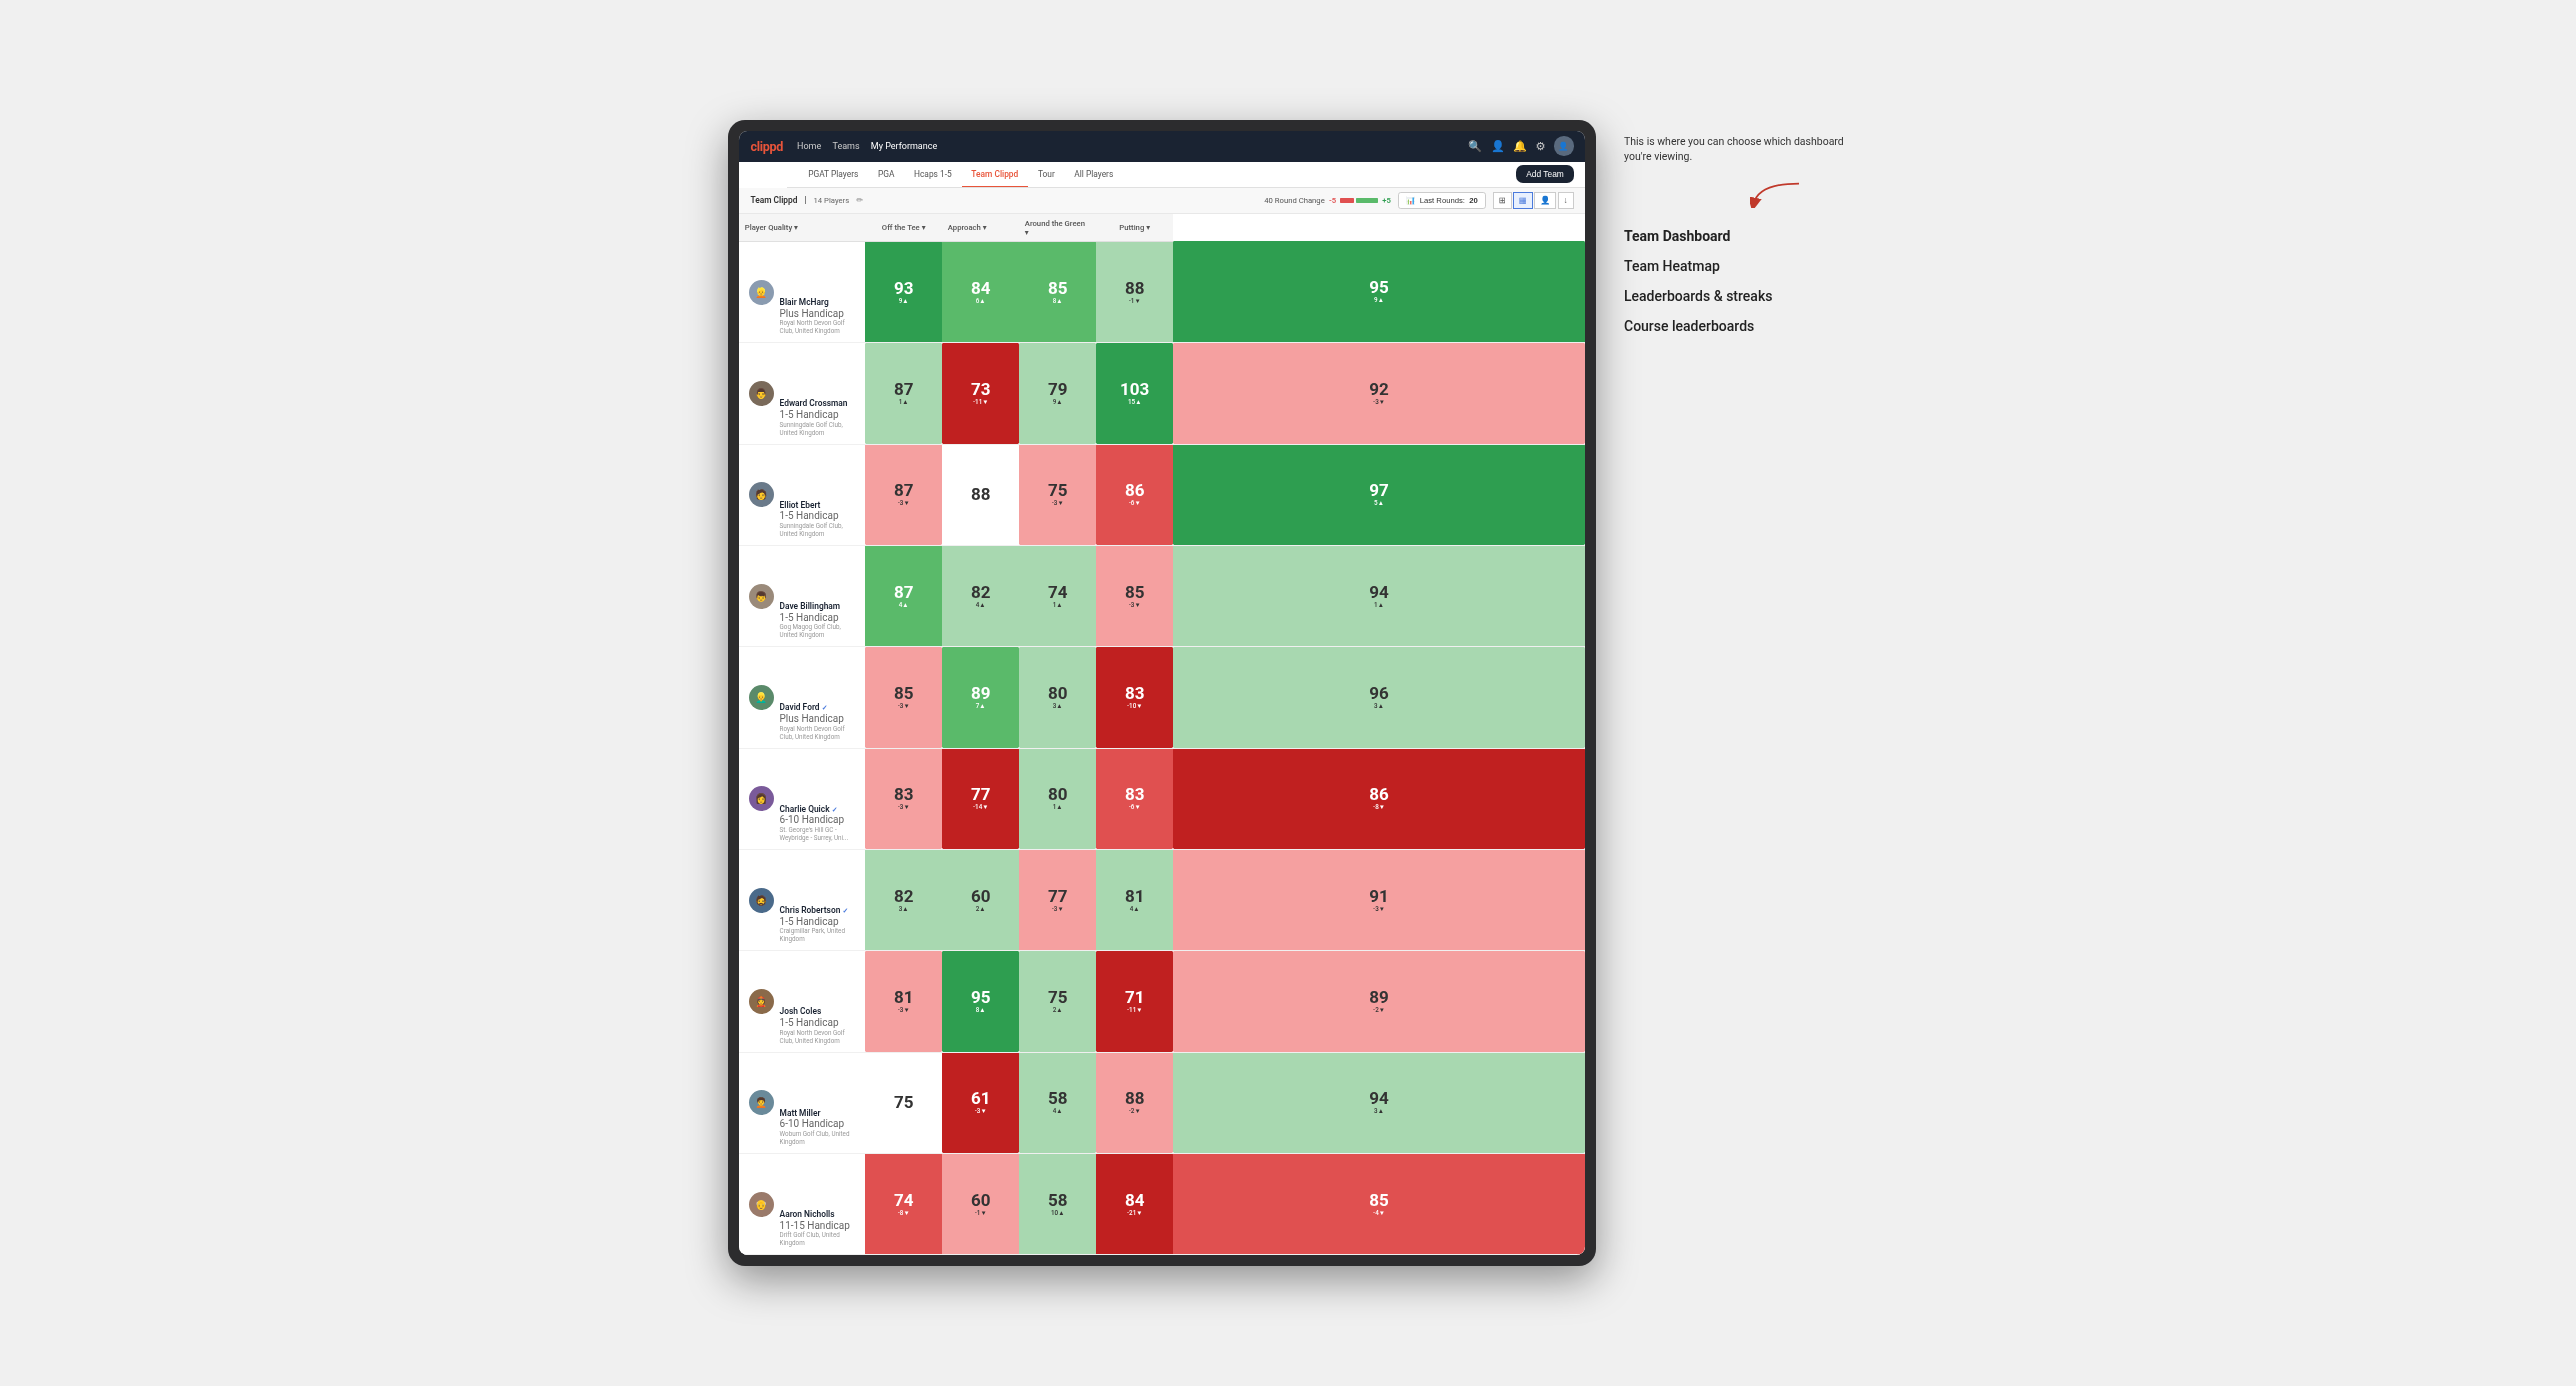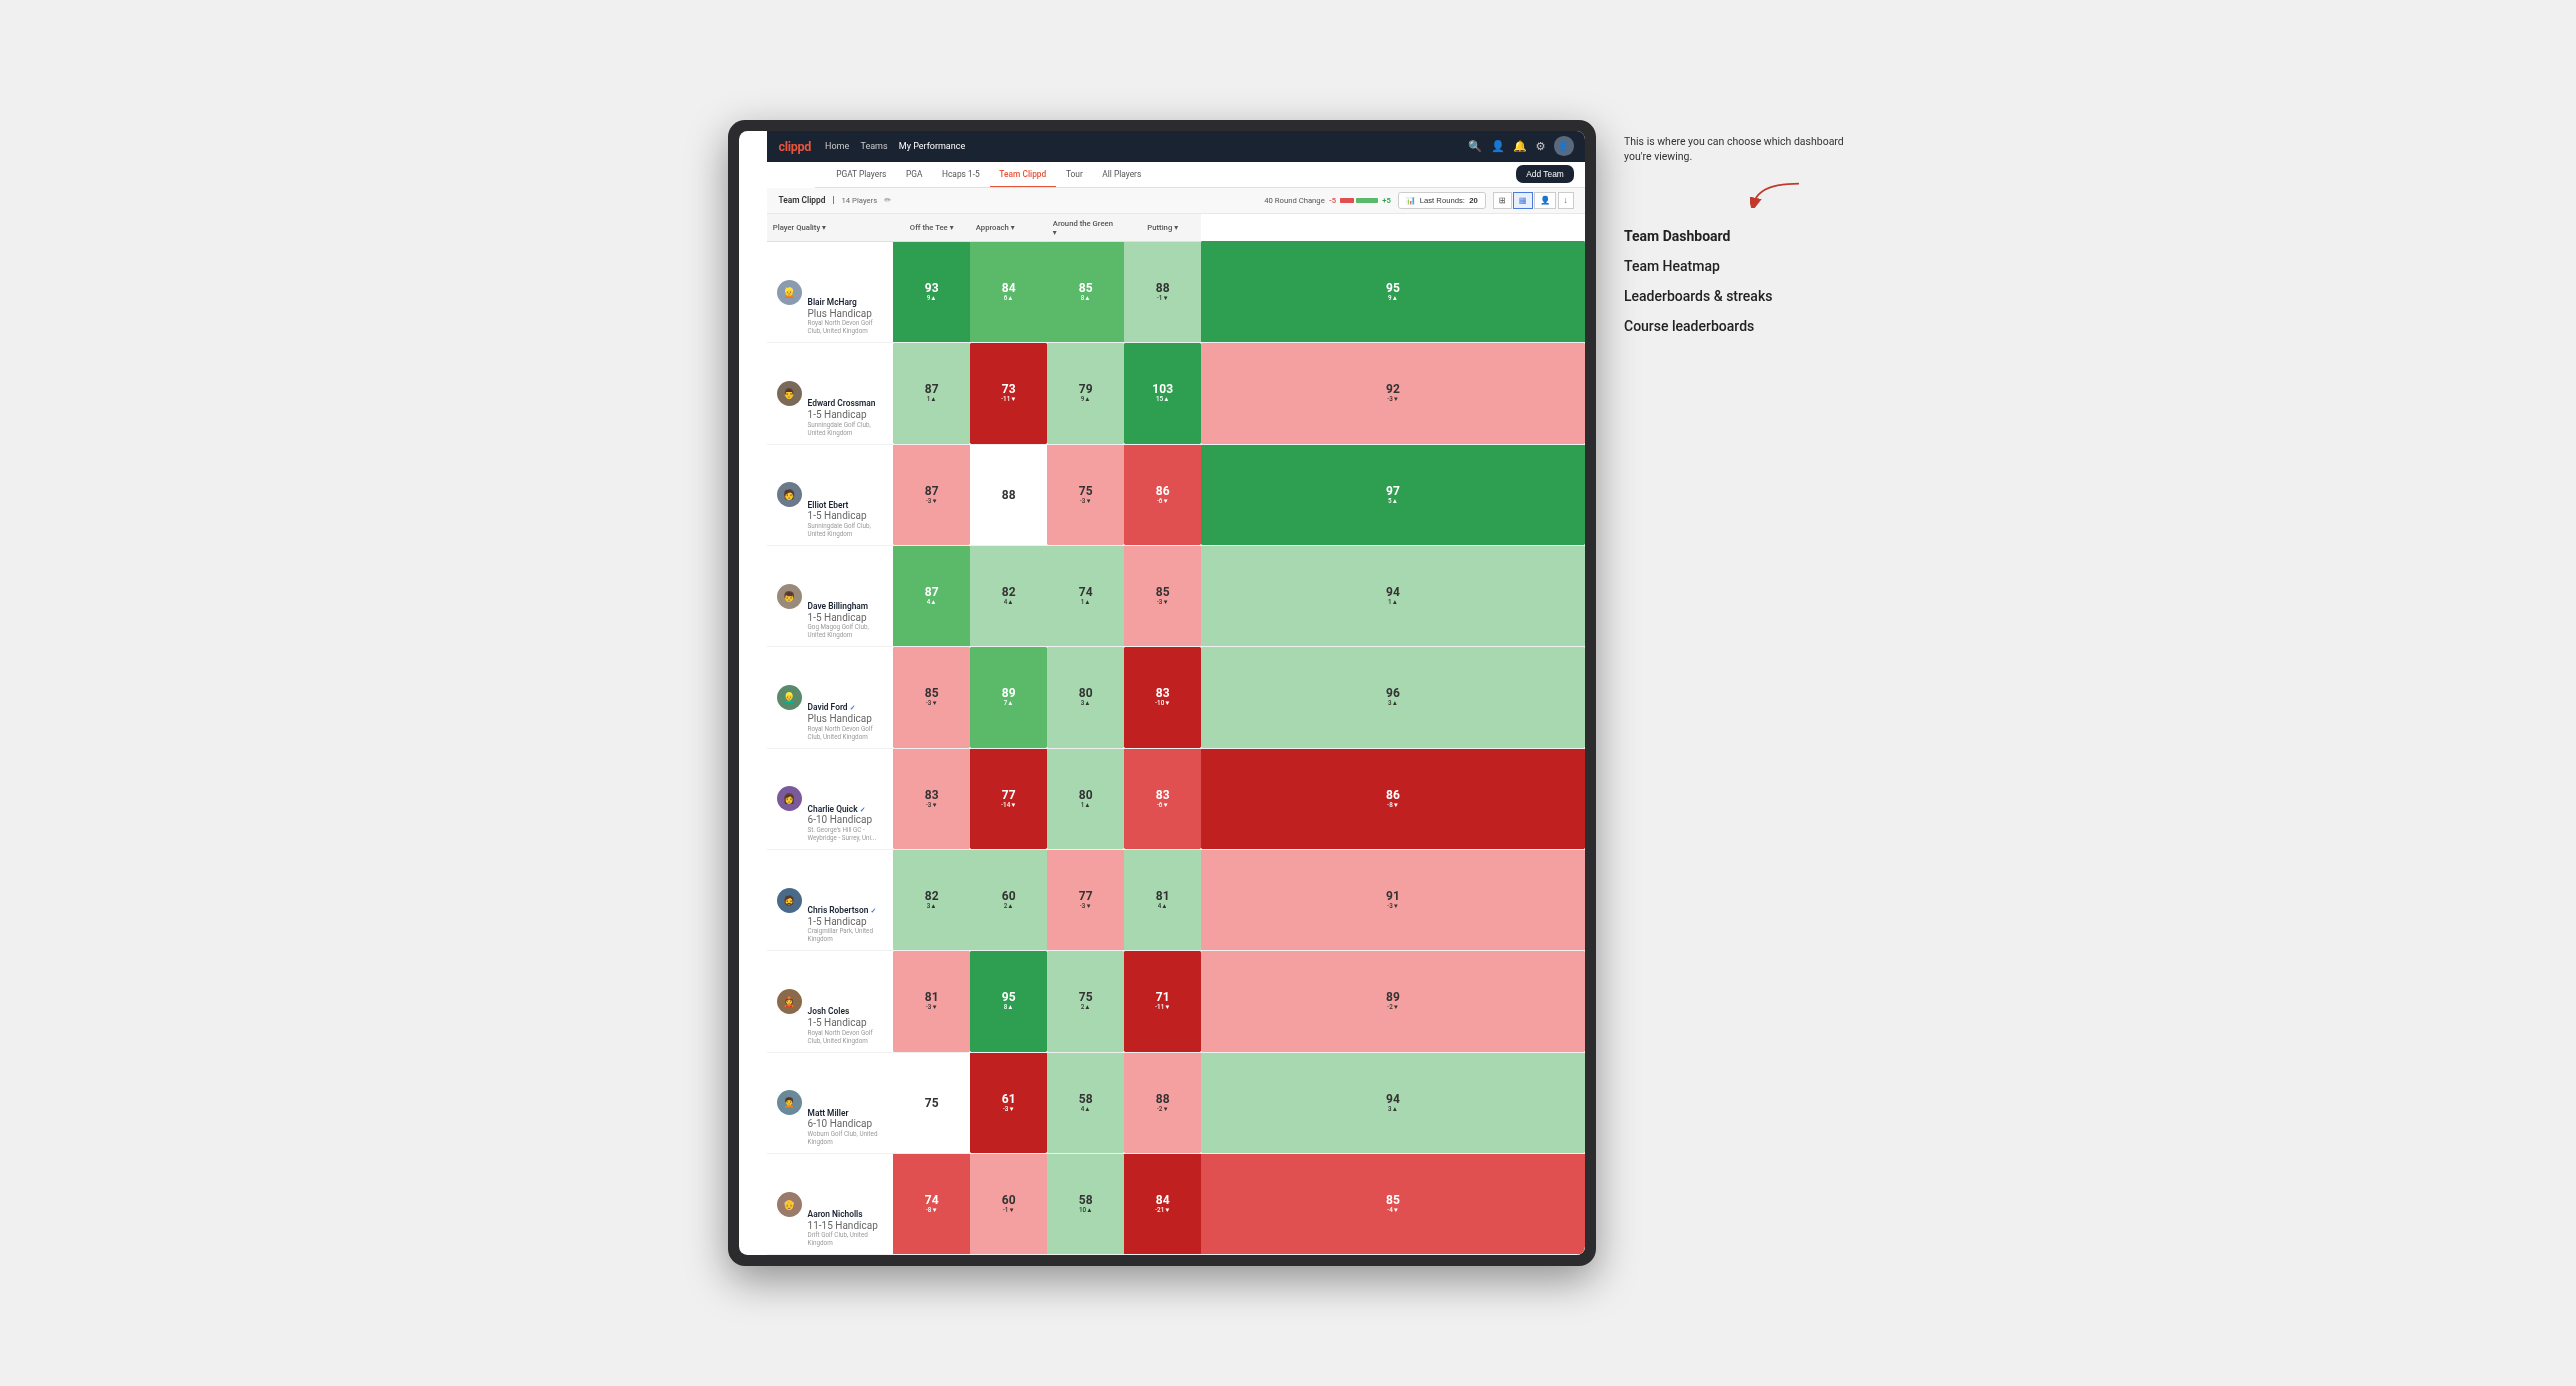--- a/index.html
+++ b/index.html
@@ -28,21 +28,20 @@
       padding: 11.2px;
       box-shadow: 0 14px 42px rgba(0,0,0,0.4);
       flex: 1;
       min-width: 0;
     }
 
     .tablet-screen {
       background: #fff;
       border-radius: 8.4px;
       overflow: hidden;
-      padding-left: 28px;
     }
 
     
     .top-nav {
       background: #1a2332;
       display: flex;
       align-items: center;
       padding: 5.6px 11.2px;
       gap: 14px;
     }
@@ -296,21 +295,21 @@
     .score-inner {
       display: flex;
       flex-direction: column;
       align-items: center;
       justify-content: center;
       padding: 5.6px 2.8px;
       min-height: 36px;
     }
 
     .score-num {
-      font-size: 12px;
+      font-size: 17px;
       font-weight: 700;
       line-height: 1;
     }
 
     .score-change {
       font-size: 6.3px;
       font-weight: 500;
       display: flex;
       align-items: center;
       gap: 0.7px;

